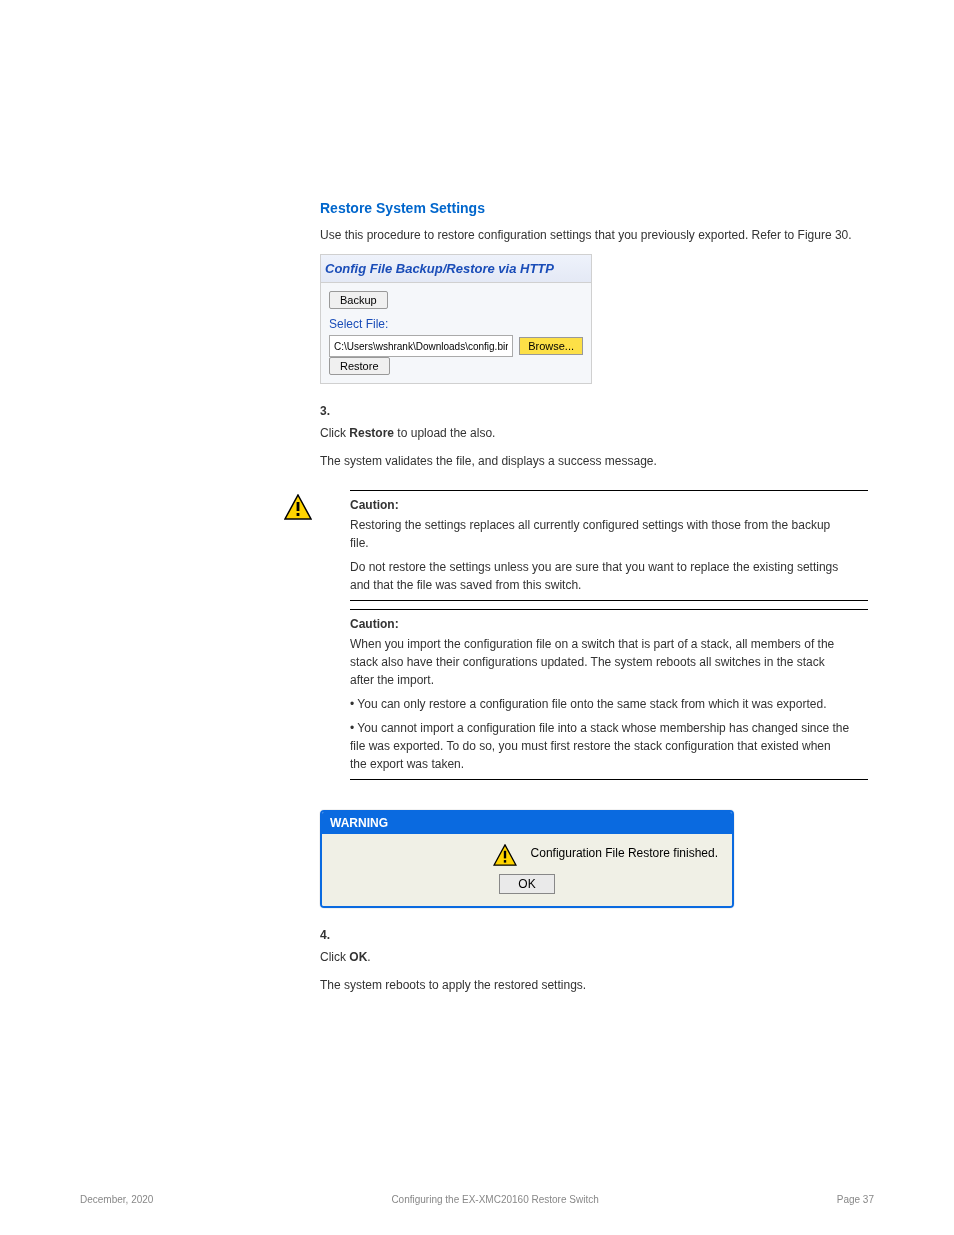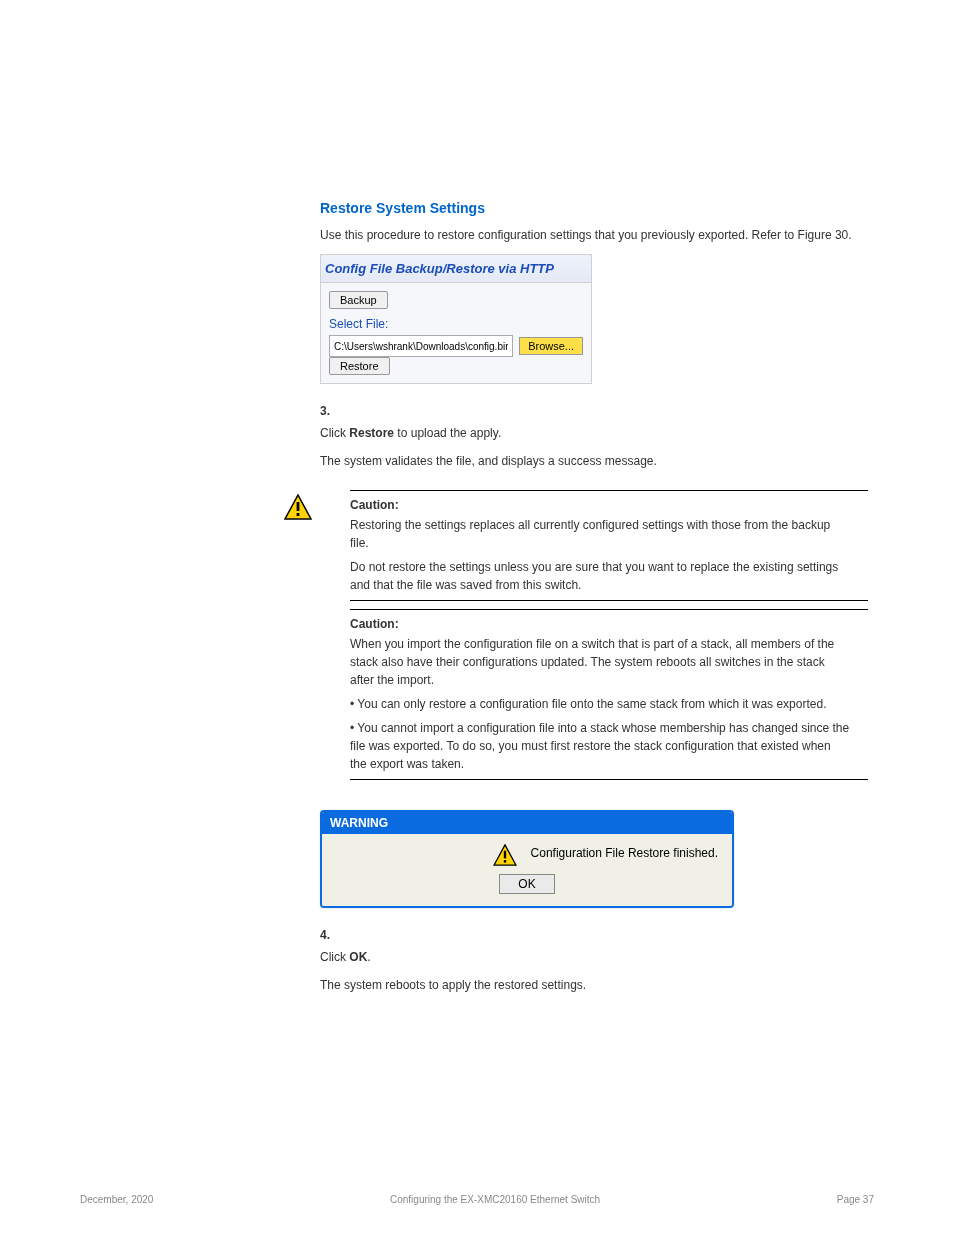--- a/index.html
+++ b/index.html
@@ -215,21 +215,21 @@
       <div class="file-row">
         <input class="file-input" type="text" value="C:\Users\wshrank\Downloads\config.bin" style="">
         <button class="browse-btn">Browse...</button>
       </div>
       <button class="small-btn">Restore</button>
     </div>
   </div>
 
   <div class="step-num">3.</div>
   <div class="step-body">
-    <span>Click </span><strong>Restore</strong><span> to upload the apply.</span>
+    <span>Click </span><strong>Restore</strong><span> to upload the also.</span>
   </div>
   <div class="step-body">The system validates the file, and displays a success message.</div>
 
   <div class="caution-block">
     <div class="caution-icon-wrap">
       <svg class="tri-icon" width="28" height="26" viewBox="0 0 28 26">
         <polygon points="14,1 27,25 1,25" fill="#ffd400" stroke="#000" stroke-width="1.5"></polygon>
         <rect x="12.6" y="8" width="2.8" height="9" fill="#000"></rect>
         <rect x="12.6" y="19" width="2.8" height="3" fill="#000"></rect>
       </svg>
@@ -278,17 +278,17 @@
   </div>
 
   <div class="step-num">4.</div>
   <div class="step-body">
     <span>Click </span><strong>OK</strong><span>.</span>
   </div>
   <div class="step-body">The system reboots to apply the restored settings.</div>
 
   <div class="footer">
     <span class="footer-left">December, 2020</span>
-    <span class="footer-center">Configuring the EX-XMC20160 Ethernet Switch</span>
+    <span class="footer-center">Configuring the EX-XMC20160 Restore Switch</span>
     <span class="footer-right">Page 37</span>
   </div>
 
 </div>
 
 </body></html>

